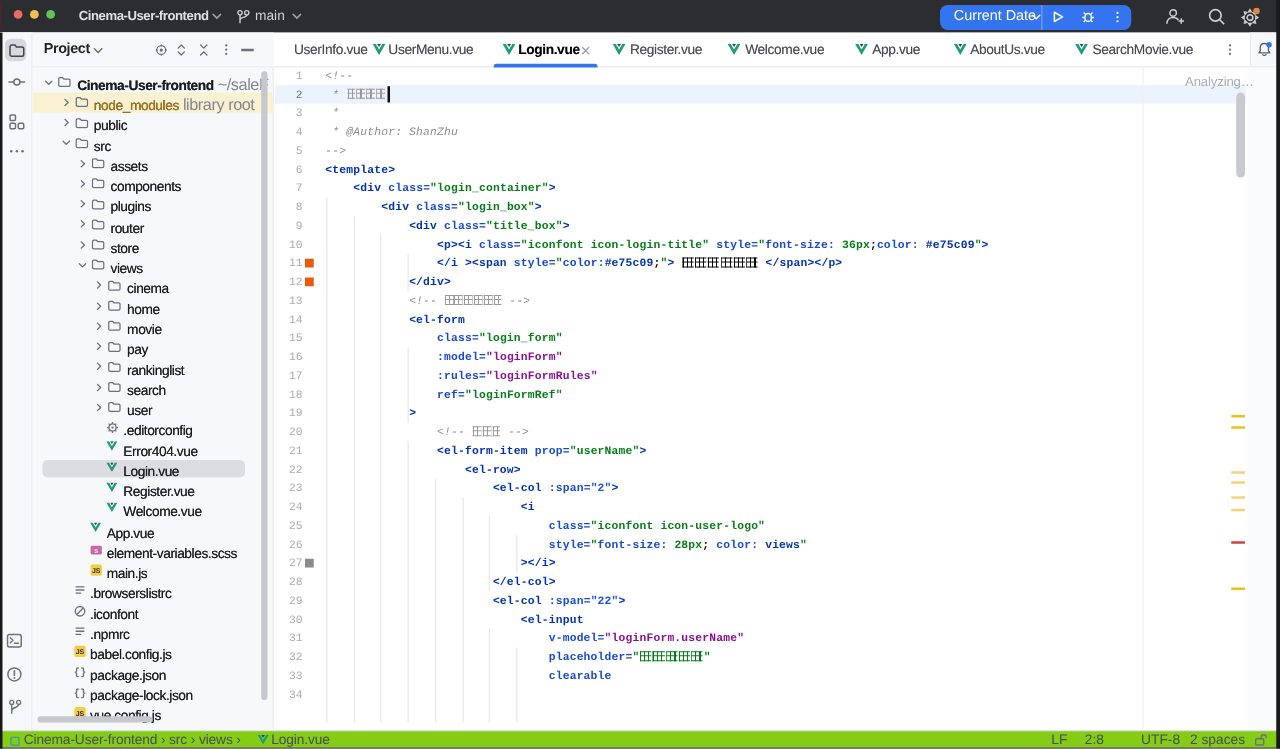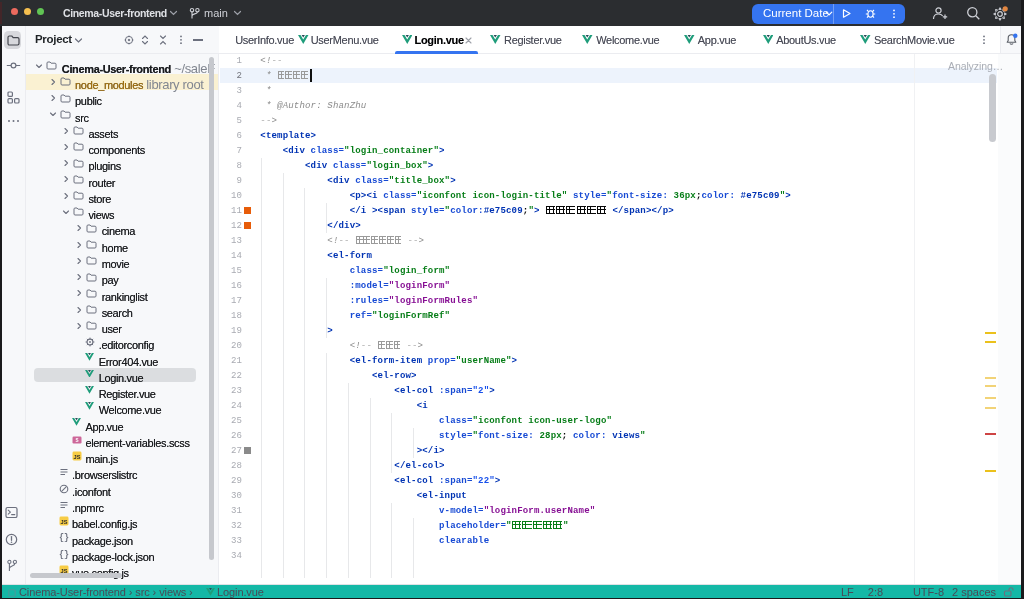--- a/index.html
+++ b/index.html
@@ -35,21 +35,21 @@
 .ig { position:absolute; width:1px; background:#E7E8EA; }
 .hz { display:inline-block; height:8.4px; vertical-align:-1px;
   background-image:repeating-linear-gradient(to bottom, currentColor 0 0.9px, transparent 0.9px 3.5px),
                    repeating-linear-gradient(to right, currentColor 0 0.9px, transparent 0.9px 3.3px);
   background-size:100% 100%;
 }
 .w1 { width:6.9px; margin:0 0.45px; }
 .w2 { width:9.2px; margin:0 0.55px; }
 .cc { color:#9a9a9a; } .cd { color:#080808; } .cs { color:#067D17; }
 
-#status { position:absolute; left:0; top:584px; width:1024px; height:13.5px; background:#14b8a6; border-top:1px solid #DFE1E5; font-size:11px; color:#494B57; }
+#status { position:absolute; left:0; top:584px; width:1024px; height:13.5px; background:#84cc16; border-top:1px solid #DFE1E5; font-size:11px; color:#494B57; }
 
 #bR { position:absolute; right:0; top:0; width:3px; height:599px; background:#1A1A1C; }
 #bB { position:absolute; left:0; top:597.5px; width:1024px; height:1.5px; background:#1A1A1C; }
 #bL { position:absolute; left:0; top:26px; width:1.5px; height:573px; background:#1A1A1C; }
 </style></head>
 <body>
 
 <div id="titlebar"></div>
 <div class="ab" style="left:0;top:2px;width:2px;height:22px;background:#432629"></div>
 <div id="titlebar" style="left:2px;width:1022px">

